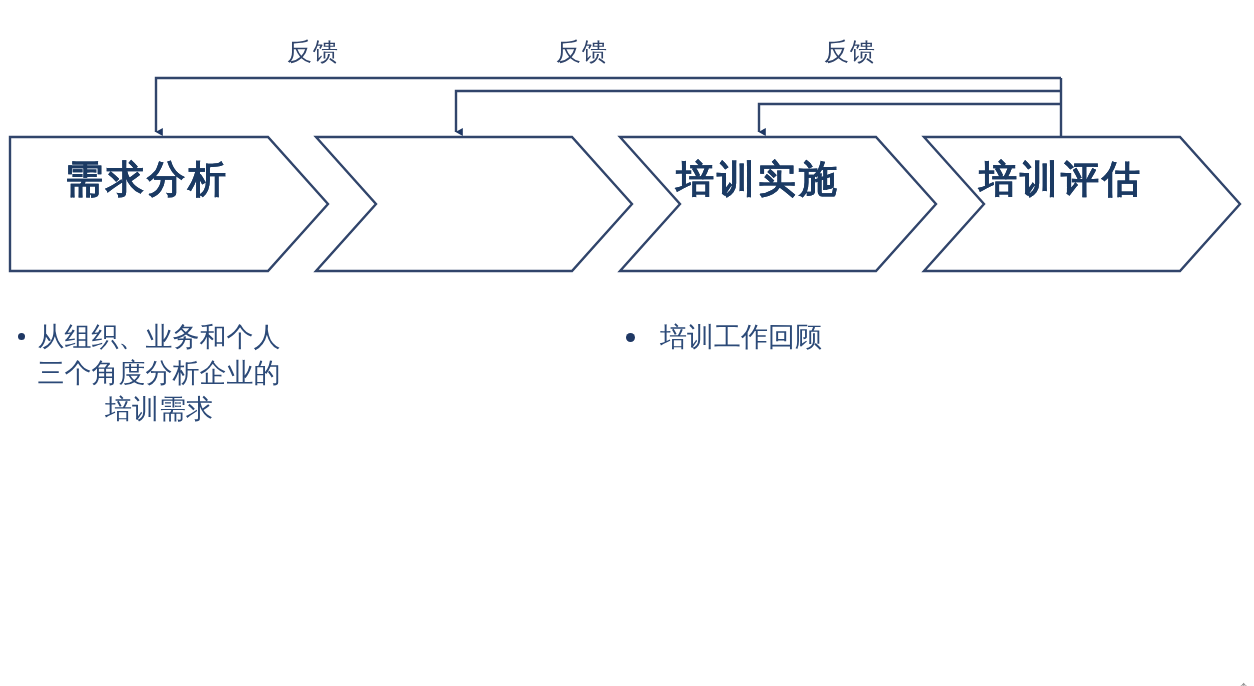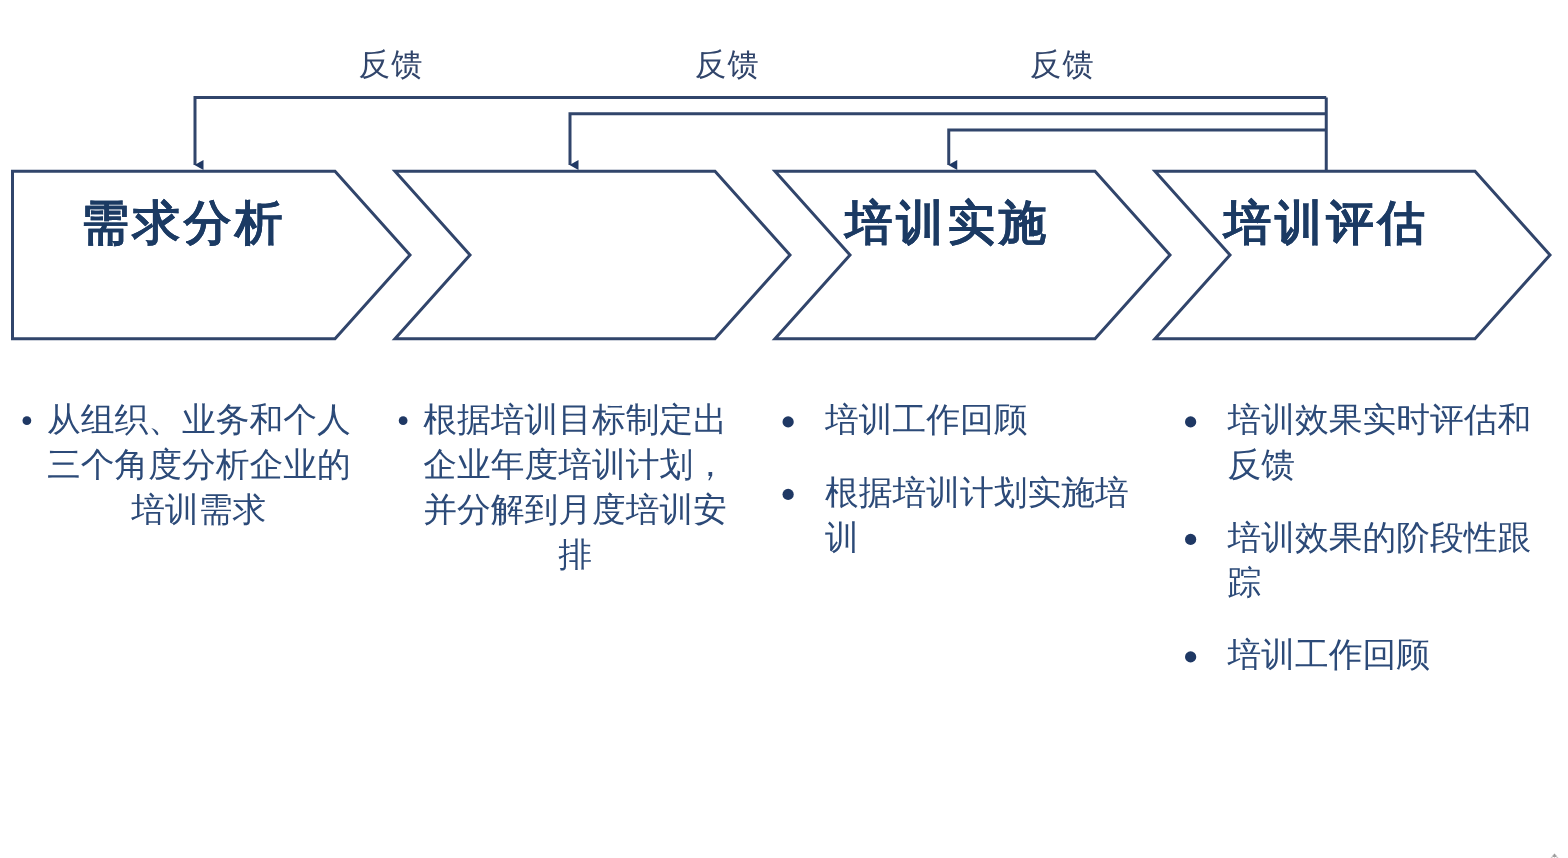--- a/index.html
+++ b/index.html
@@ -169,54 +169,30 @@
       <ul class="blist">
         <li>
           <span class="bullet"></span>
           <span class="btxt">从组织、业务和个人三个角度分析企业的培训需求</span>
         </li>
       </ul>
     </div>
 
     <div class="col tight" style="left:317px; width:268px;">
       <ul class="blist">
-        <li>
-          <span class="bullet"></span>
-          <span class="btxt">根据培训目标制定出企业年度培训计划，并分解到月度培训安排</span>
-        </li>
       </ul>
     </div>
 
     <div class="col wide" style="left:620px; width:286px;">
       <ul class="blist">
         <li>
           <span class="bullet"></span>
           <span class="btxt">培训工作回顾</span>
         </li>
-        <li>
-          <span class="bullet"></span>
-          <span class="btxt">根据培训计划实施培训</span>
-        </li>
       </ul>
     </div>
 
-    <div class="col wide" style="left:942px; width:290px;">
-      <ul class="blist">
-        <li>
-          <span class="bullet"></span>
-          <span class="btxt">培训效果实时评估和反馈</span>
-        </li>
-        <li>
-          <span class="bullet"></span>
-          <span class="btxt">培训效果的阶段性跟踪</span>
-        </li>
-        <li>
-          <span class="bullet"></span>
-          <span class="btxt">培训工作回顾</span>
-        </li>
-      </ul>
-    </div>
 
   </div>
 
   <div id="corner-artifact">✥</div>
 
 </div>
 
 </body></html>

